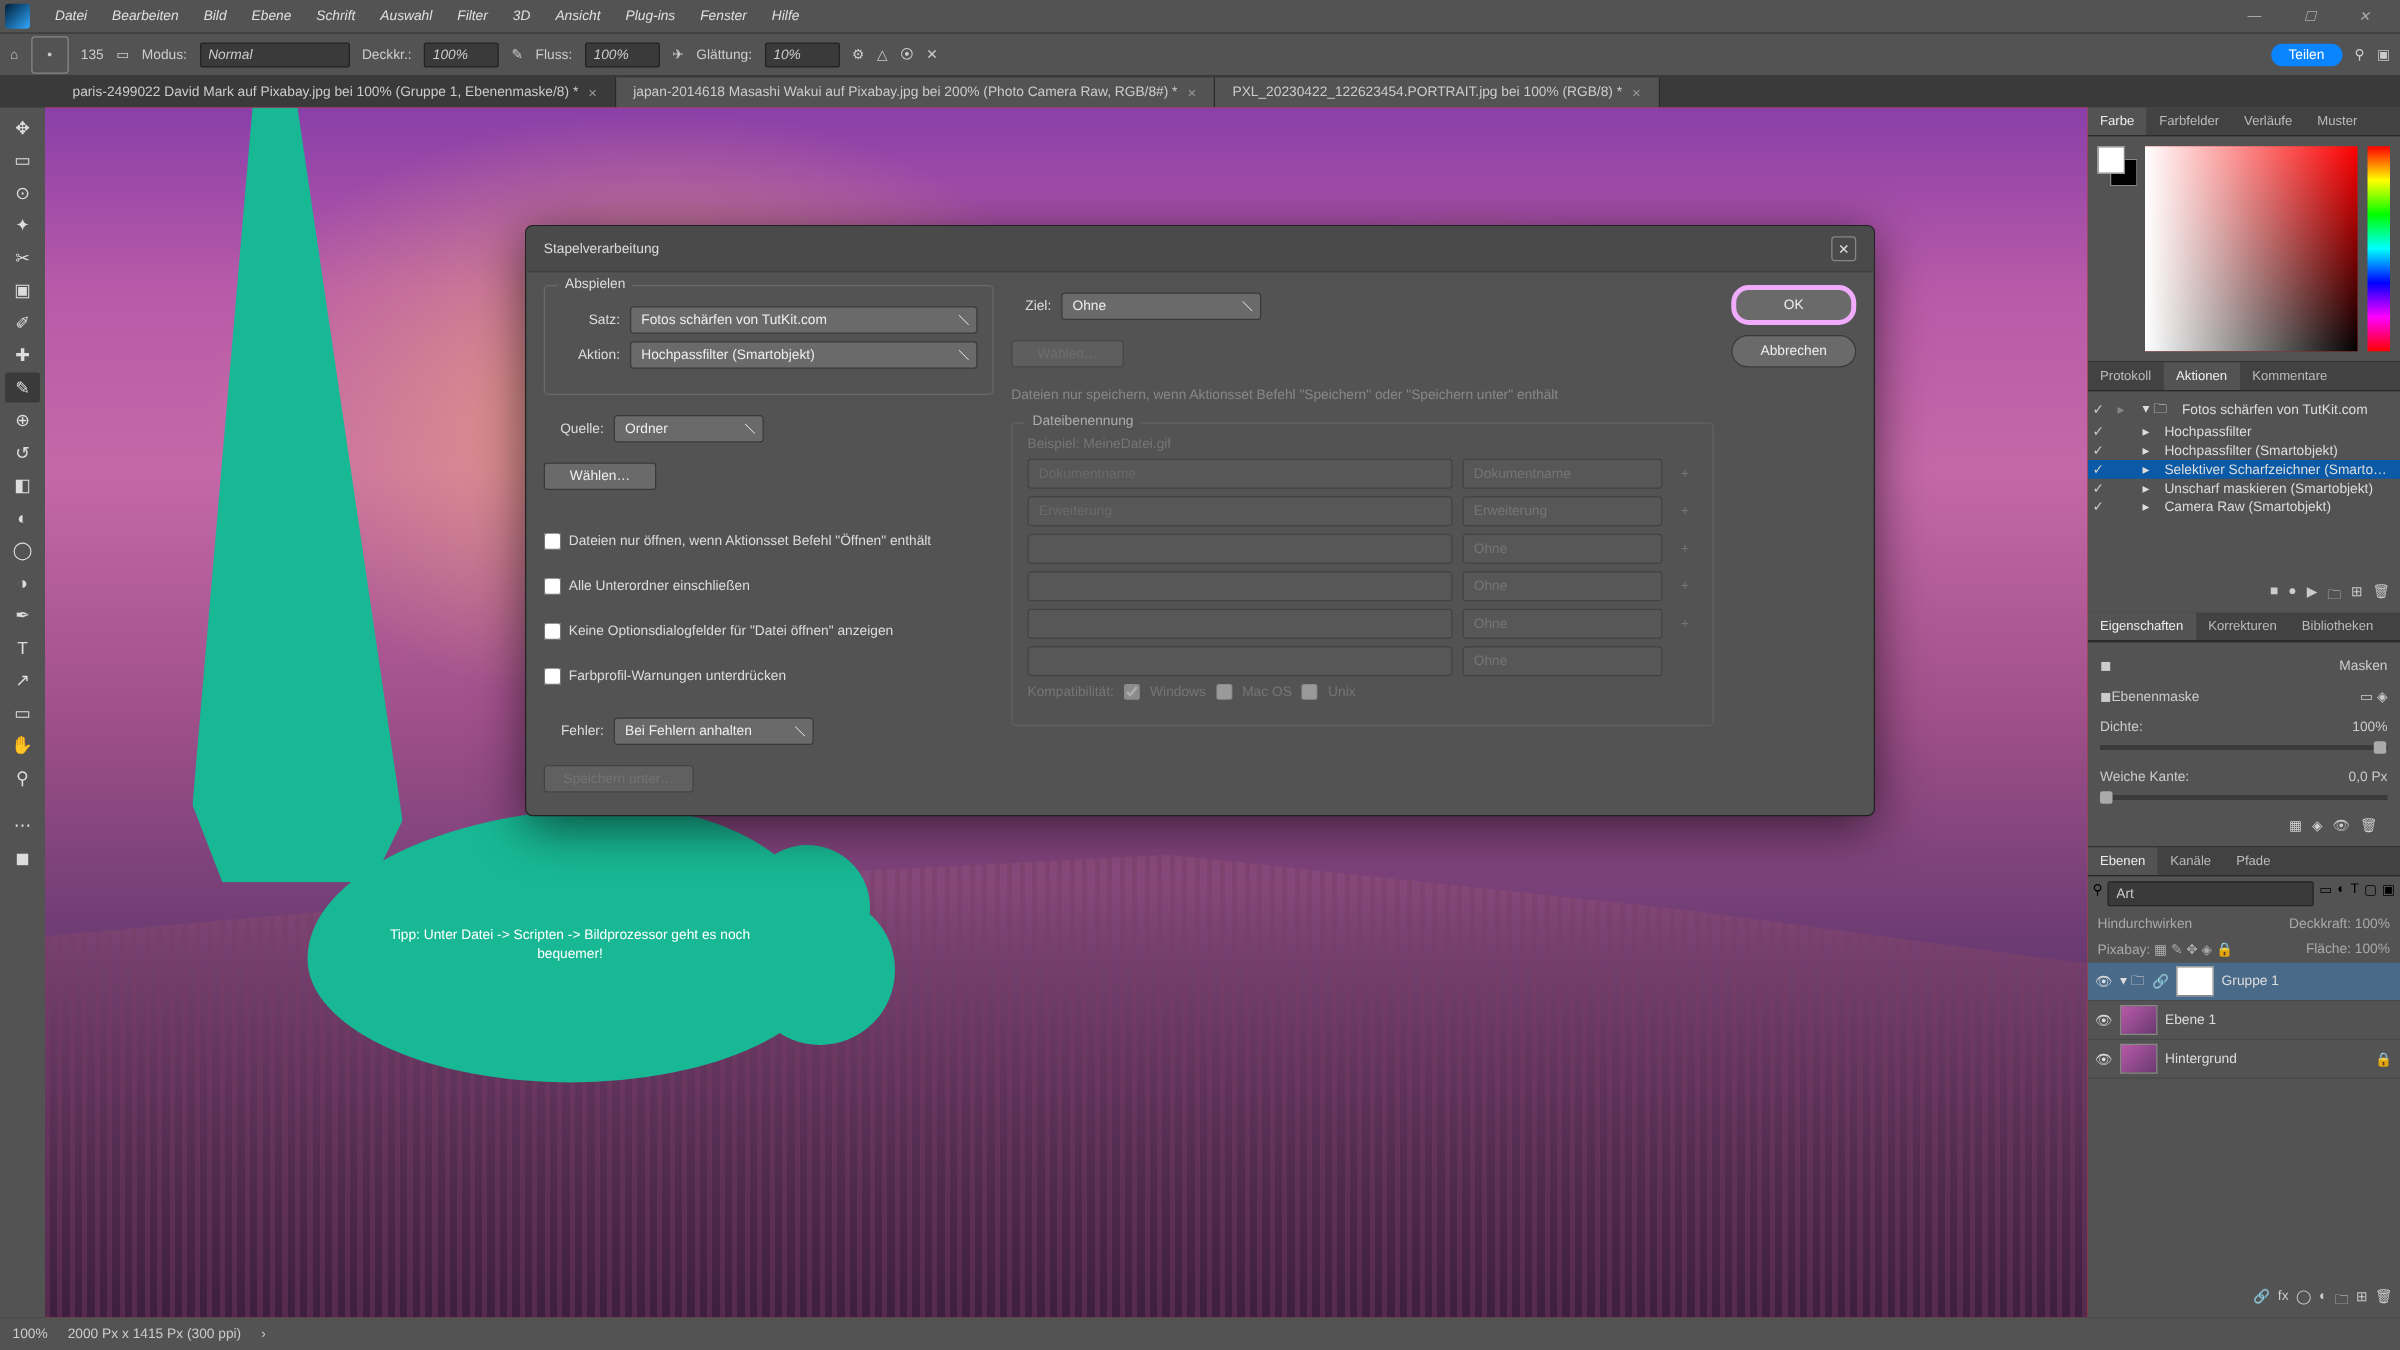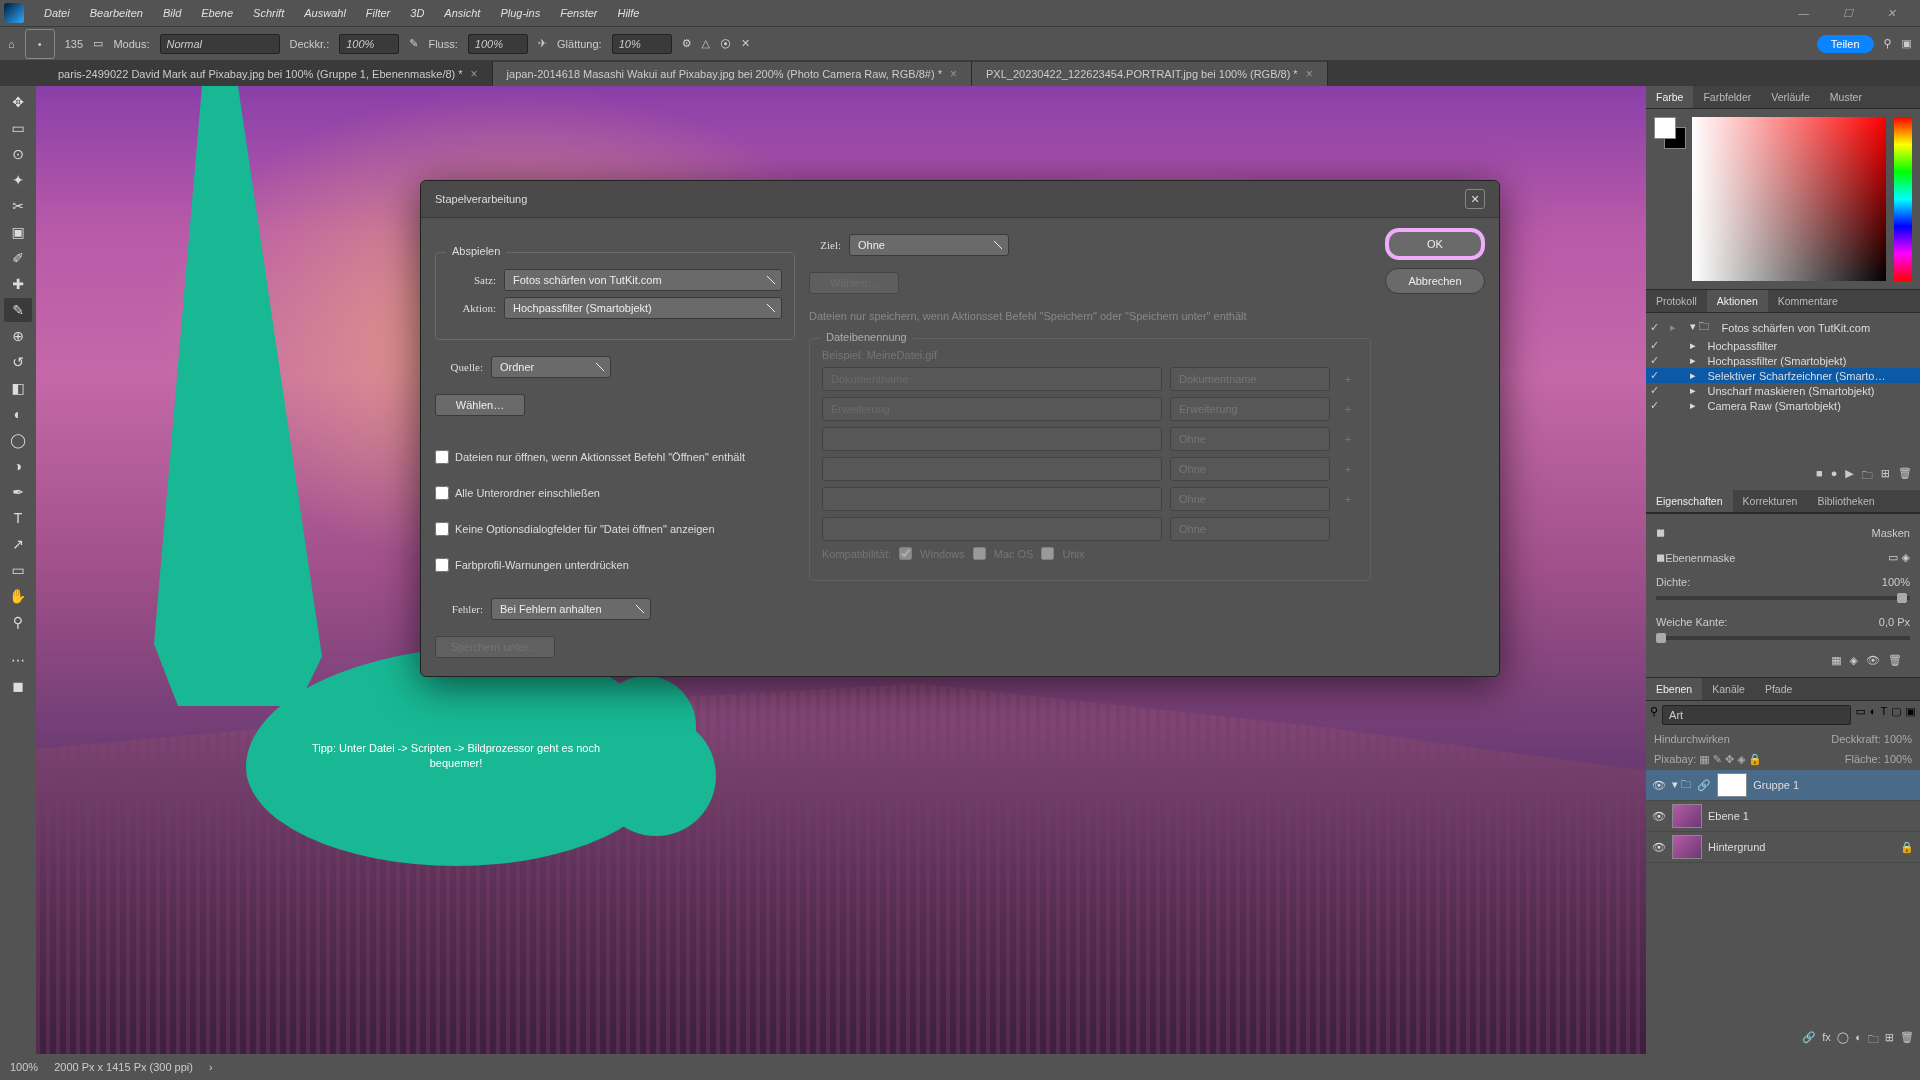--- a/index.html
+++ b/index.html
@@ -52,21 +52,21 @@
 .tip-arrow { position:absolute; left:-140px; top:-530px; width:240px; height:620px; background:#18b894; clip-path:polygon(40% 0, 55% 0, 90% 92%, 80% 100%, 30% 100%, 20% 90%); }
 .tip-cloud { position:absolute; left:0; top:30px; width:420px; height:220px; background:#18b894; border-radius:60% 40% 50% 50% / 55% 55% 45% 45%; display:flex; align-items:center; justify-content:center; text-align:center; color:#fff; font-size:23px; font-weight:500; line-height:1.35; padding:30px 40px; }
 .tip-cloud::before { content:''; position:absolute; right:-30px; top:30px; width:100px; height:100px; background:#18b894; border-radius:50%; }
 .tip-cloud::after { content:''; position:absolute; right:-50px; bottom:30px; width:120px; height:120px; background:#18b894; border-radius:50%; }
 
 
 .bigcursor { position:absolute; left:870px; top:400px; width:40px; height:48px; pointer-events:none; }
 .bigcursor svg { width:100%; height:100%; filter:drop-shadow(1px 1px 2px rgba(0,0,0,.6)); }
 
 
-.panels { width:274px; background:#535353; display:flex; flex-direction:column; }
+.panels { width:250px; background:#535353; display:flex; flex-direction:column; }
 .panel-tabs { display:flex; background:#424242; border-bottom:1px solid #2a2a2a; }
 .panel-tabs span { padding:5px 10px; color:#bbb; font-size:10.5px; }
 .panel-tabs span.act { background:#535353; color:#eee; }
 .color-panel { height:180px; padding:8px; display:flex; gap:8px; }
 .fgbg { width:30px; position:relative; }
 .fgbg .fg { width:22px;height:22px;background:#fff;border:1px solid #888;position:absolute; }
 .fgbg .bg { width:22px;height:22px;background:#000;border:1px solid #888;position:absolute;top:10px;left:10px; }
 .picker-sq { flex:1; background:linear-gradient(to right,#fff,transparent),linear-gradient(to top,#000,transparent),linear-gradient(to right,red,red); }
 .hue-strip { width:18px; background:linear-gradient(180deg,red,yellow,lime,cyan,blue,magenta,red); }
 
@@ -97,24 +97,24 @@
 
 
 .statusbar { position:absolute; bottom:0; left:0; right:0; height:26px; background:#535353; display:flex; align-items:center; color:#ccc; padding:0 10px; gap:16px; }
 
 
 .dialog { position:absolute; left:420px; top:180px; width:1080px; background:#535353; border:1px solid #222; box-shadow:0 8px 40px rgba(0,0,0,.6); border-radius:6px; color:#ddd; }
 .dlg-title { padding:8px 14px; background:#4a4a4a; border-bottom:1px solid #3a3a3a; display:flex; justify-content:space-between; align-items:center; border-radius:6px 6px 0 0; }
 .dlg-title .close { width:20px;height:20px;display:flex;align-items:center;justify-content:center;border:1px solid #888;border-radius:3px; }
 .dlg-body { display:flex; padding:10px 14px 18px; gap:14px; }
 .dlg-col { display:flex; flex-direction:column; gap:10px; }
-.fieldset { border:1px solid #6a6a6a; border-radius:4px; padding:10px 12px 14px; position:relative;margin-top:24px; }
+.fieldset { border:1px solid #6a6a6a; border-radius:4px; padding:10px 12px 14px; position:relative; }
 .fieldset .legend { position:absolute; top:-8px; left:10px; background:#535353; padding:0 6px; font-size:11px; }
 .field-row { display:flex; align-items:center; gap:8px; margin:6px 0; }
-.field-row label { width:48px; text-align:right;font-family:Liberation Serif, serif; }
+.field-row label { width:48px; text-align:right; }
 select, .combo { background:#6a6a6a; border:1px solid #3a3a3a; color:#eee; padding:3px 8px; height:22px; border-radius:3px; }
 select { appearance:none; padding-right:20px; background-image:linear-gradient(45deg,transparent 45%,#eee 50%,transparent 55%); background-size:8px 8px; background-repeat:no-repeat; background-position:right 6px center; }
 .btn { background:#6a6a6a; border:1px solid #3a3a3a; color:#eee; padding:4px 14px; border-radius:3px; }
 .chk-row { display:flex; align-items:center; gap:6px; margin:6px 0; }
 .chk-row input { width:14px;height:14px; }
 .name-input { background:#6a6a6a; border:1px solid #3a3a3a; height:24px; padding:0 8px; color:#999; border-radius:3px; }
 .name-input.dis { background:#5a5a5a; color:#777; }
 .name-combo { background:#5a5a5a; border:1px solid #3a3a3a; height:24px; color:#888; border-radius:3px; padding:3px 8px; }
 .plus { color:#888; width:20px; text-align:center; }
 .ok-btns { display:flex; flex-direction:column; gap:8px; }

